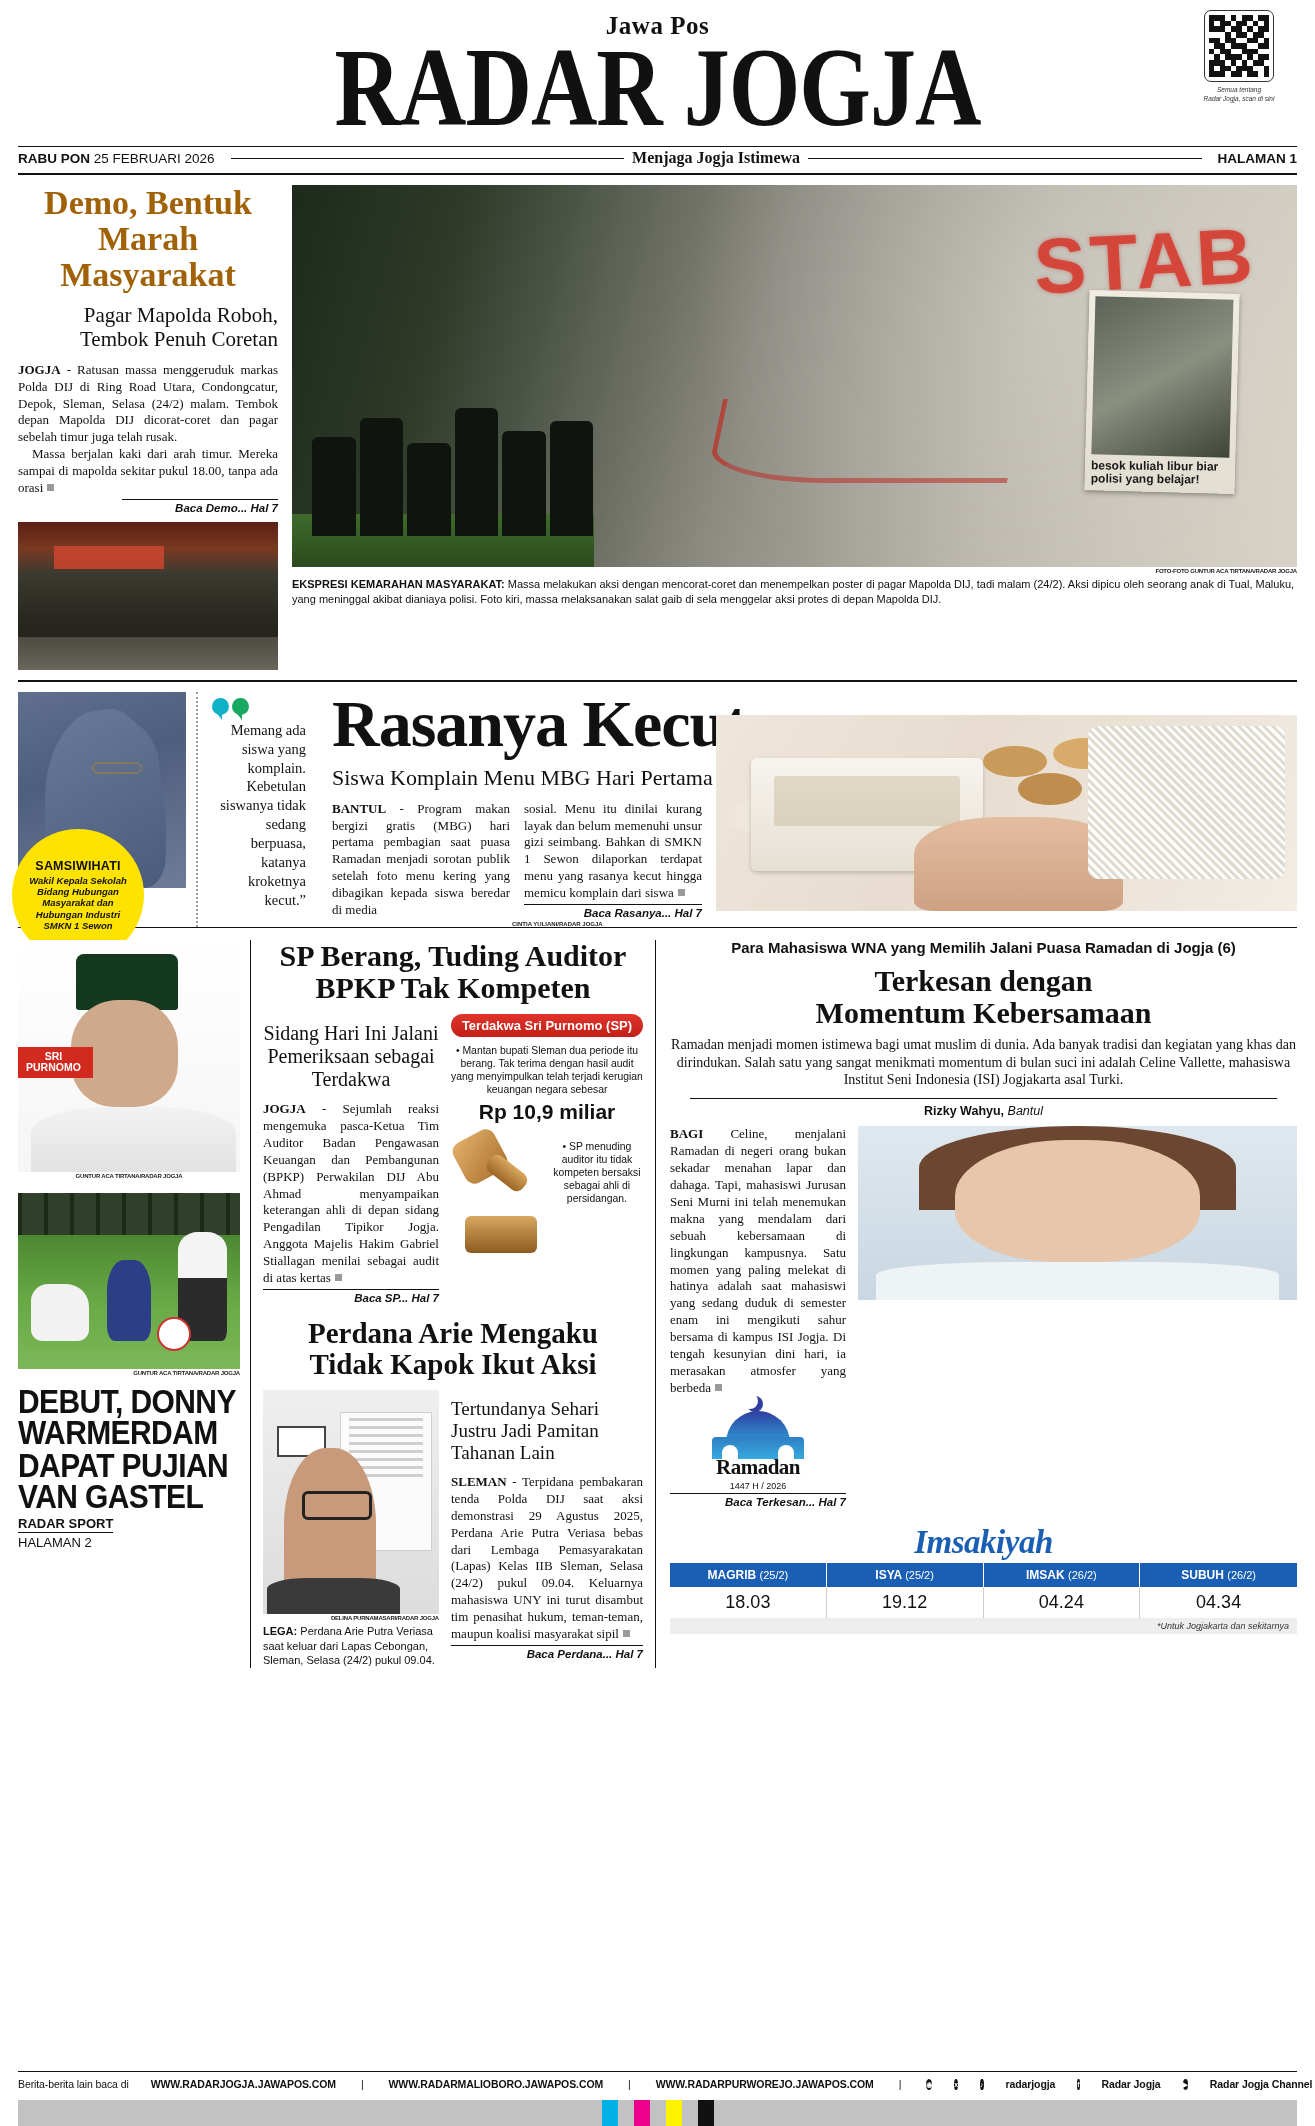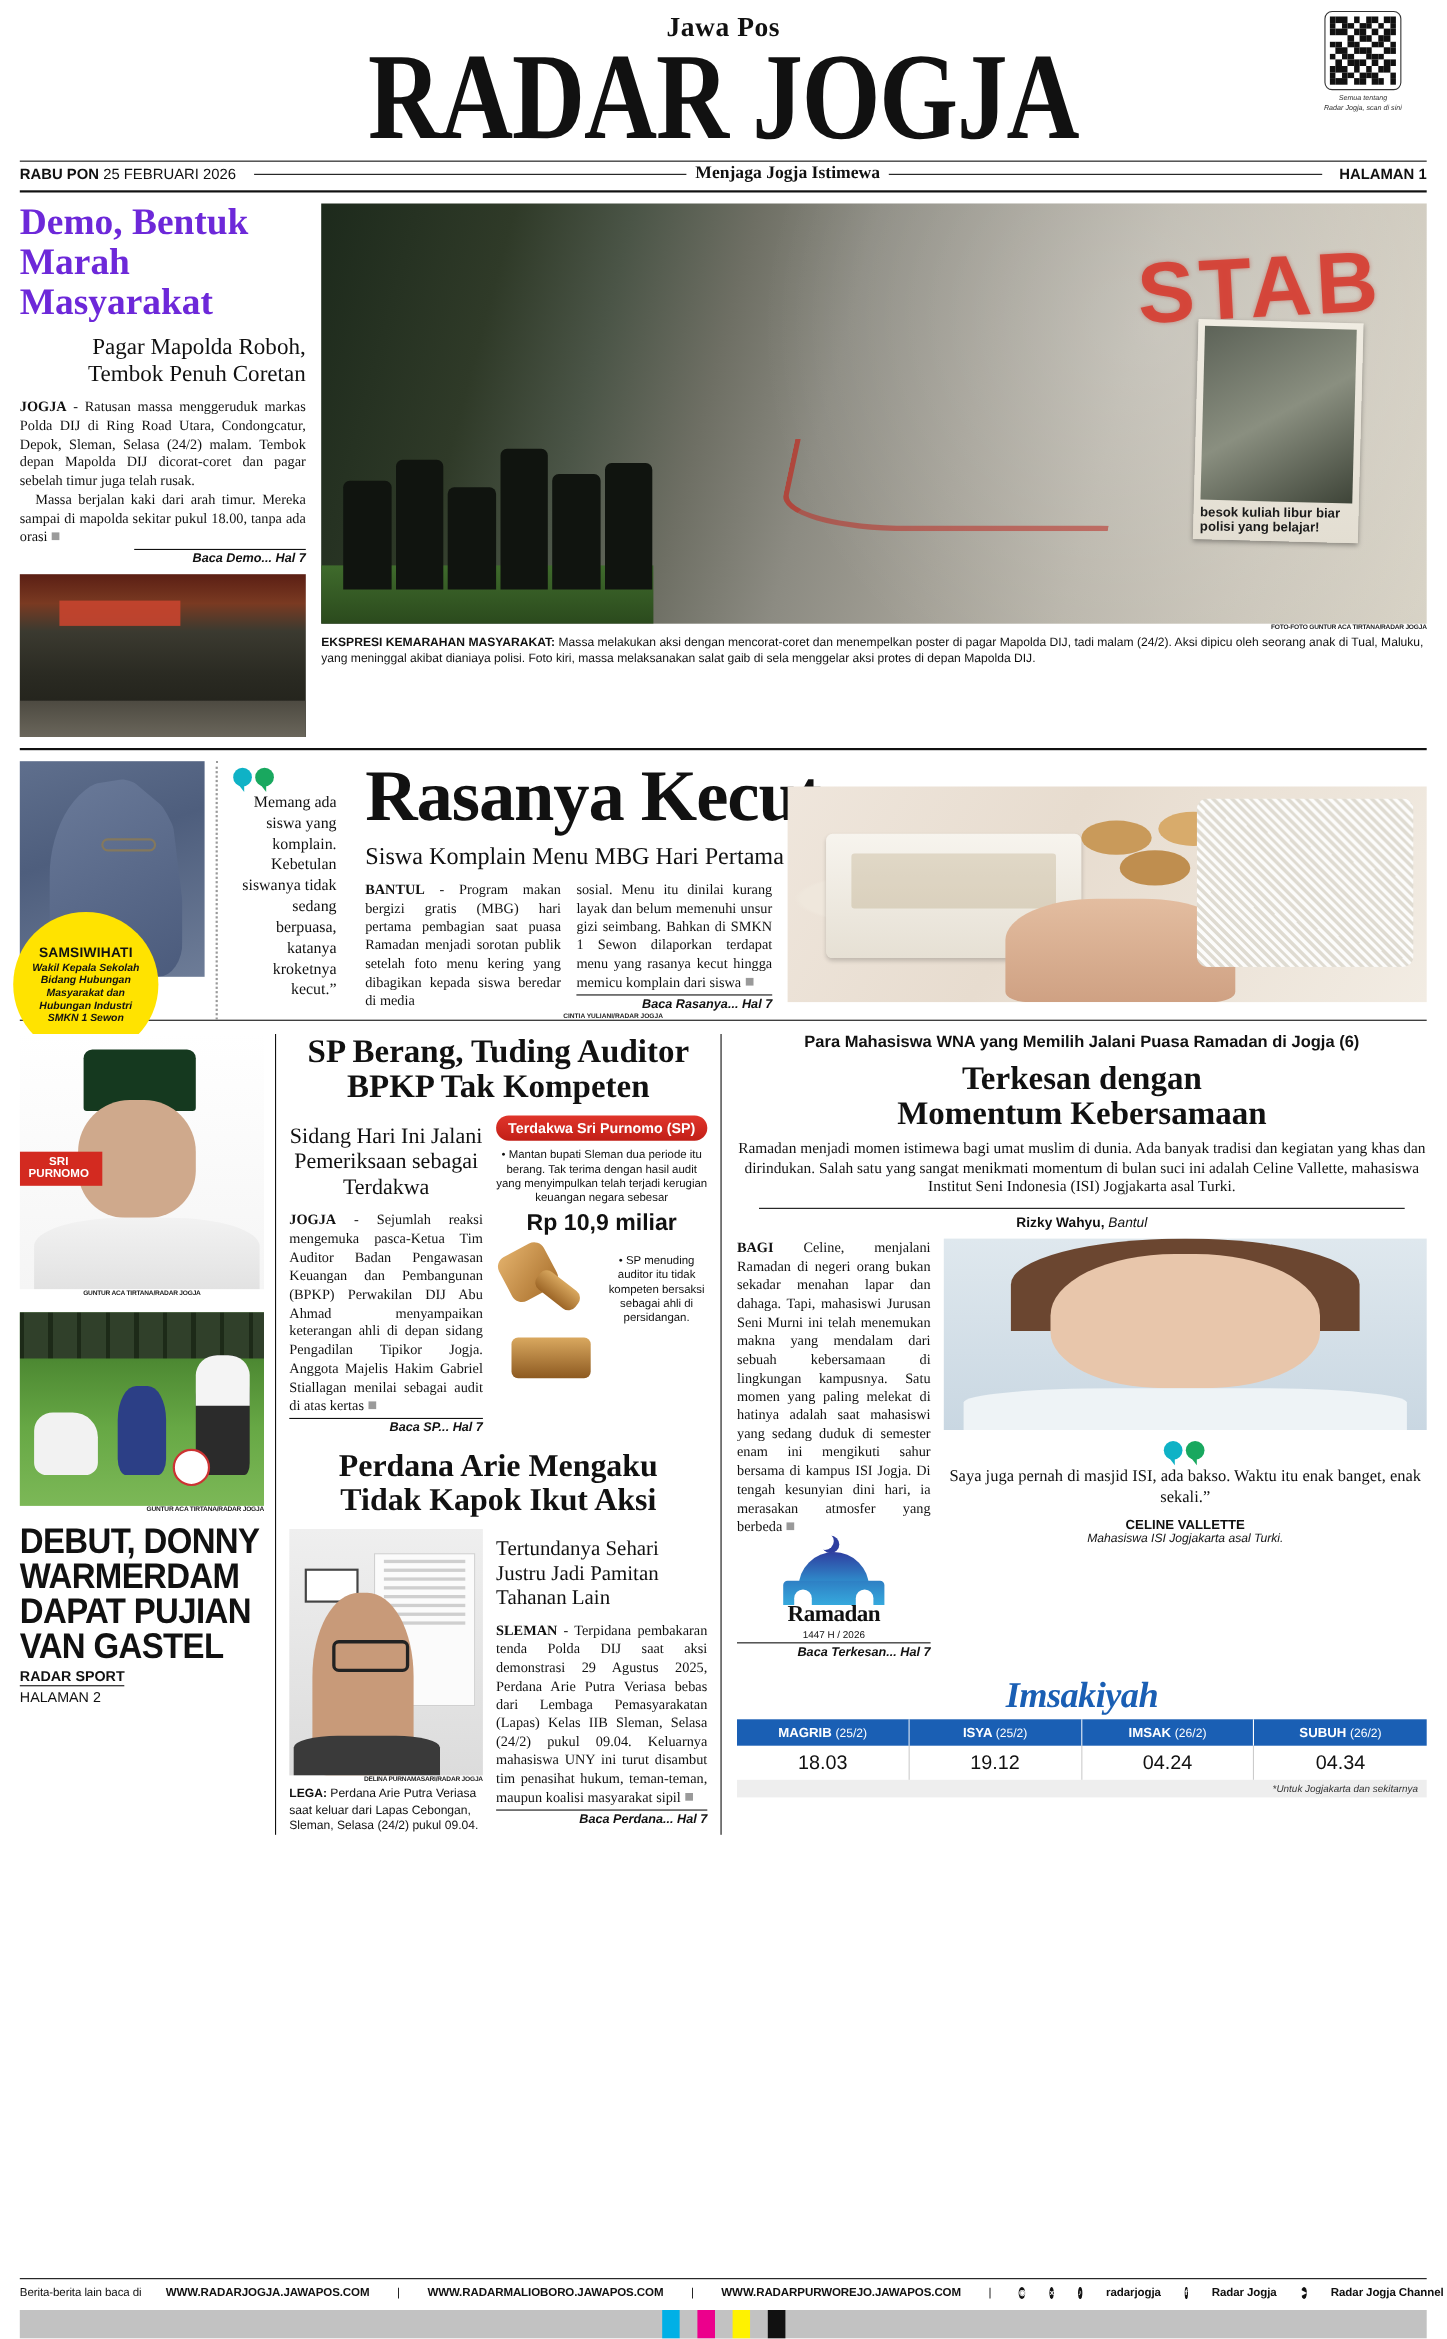--- a/index.html
+++ b/index.html
@@ -59,21 +59,21 @@
 
   .thickrule { border-top: 2.5px solid #111; margin-top: 2px; }
 
   
   .lead { display: flex; gap: 14px; padding-top: 10px; }
   .lead-left { width: 260px; flex: 0 0 260px; }
   .lead-right { flex: 1; }
 
   .hl-xl {
     font-family: "Liberation Serif", serif; font-weight: bold;
-    font-size: 34px; line-height: 1.06; text-align: left; color: #6d28d9;
+    font-size: 34px; line-height: 1.06; text-align: center; color: #a16207;
   }
   .sub-serif {
     font-family: "Liberation Serif", serif; font-size: 21px; line-height: 1.16;
     text-align: right; margin-top: 10px; color: #111;
   }
   .body-serif {
     font-family: "Liberation Serif", serif; font-size: 13px;
     line-height: 1.3; text-align: justify; margin-top: 10px; color: #111;
   }
   .body-serif p { text-indent: 14px; }
@@ -959,28 +959,20 @@
             <div class="ramadan-year">1447 H / 2026</div>
           </div>
           <div class="baca" style="width:100%;margin-left:0">Baca Terkesan... Hal 7</div>
         </div>
 
         <div class="wide">
           <div class="photo ph-celine">
             <div class="hair"></div>
             <div class="face"></div>
             <div class="body"></div>
-          </div>
-          <div class="celine-quote">
-            <div class="quote-marks" style="text-align:center">
-              <span class="qm-a"></span><span class="qm-b"></span>
-            </div>
-            <div class="qtext">Saya juga pernah di masjid ISI, ada bakso. Waktu itu enak banget, enak sekali.”</div>
-            <div class="nm">CELINE VALLETTE</div>
-            <div class="rl">Mahasiswa ISI Jogjakarta asal Turki.</div>
           </div>
         </div>
       </div>
 
       <div class="imsak-wrap">
         <div class="imsak-title">Imsakiyah</div>
         <div class="imsak-table" id="imsak-table">
             <div class="imsak-col">
               <div class="h"><span>MAGRIB </span><small>(25/2)</small></div>
               <div class="v">18.03</div>

